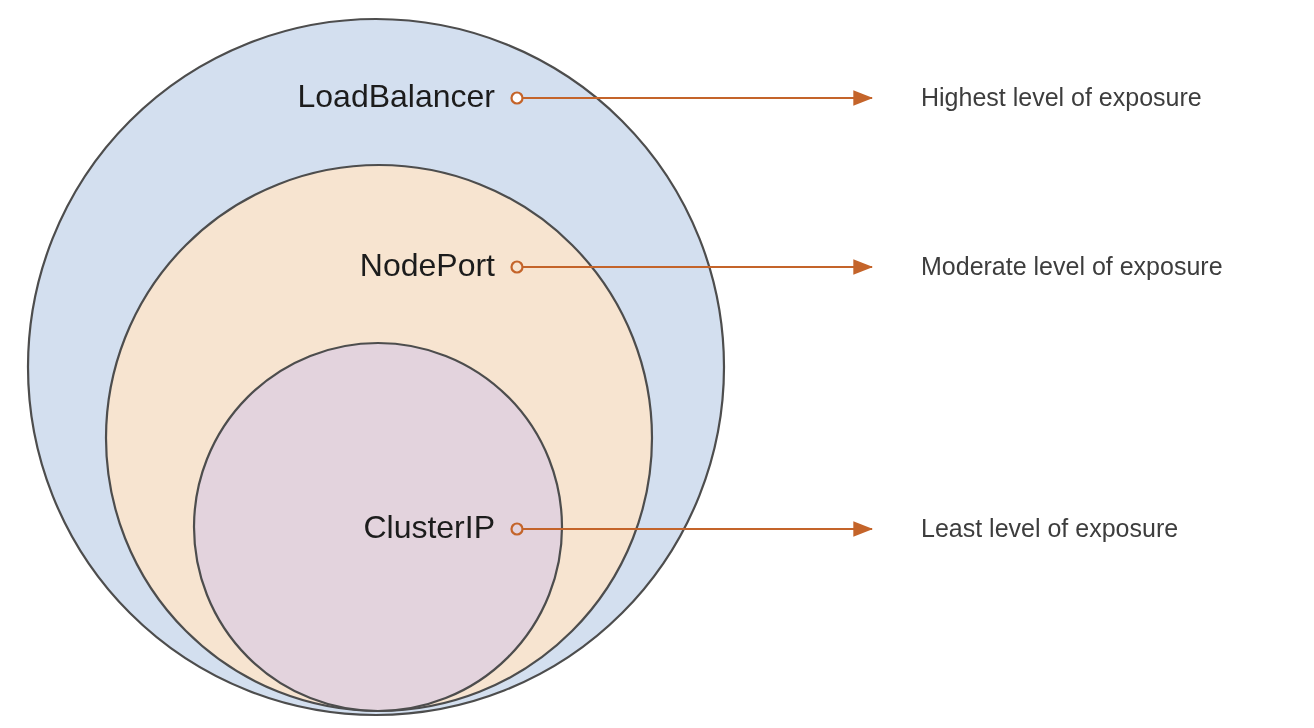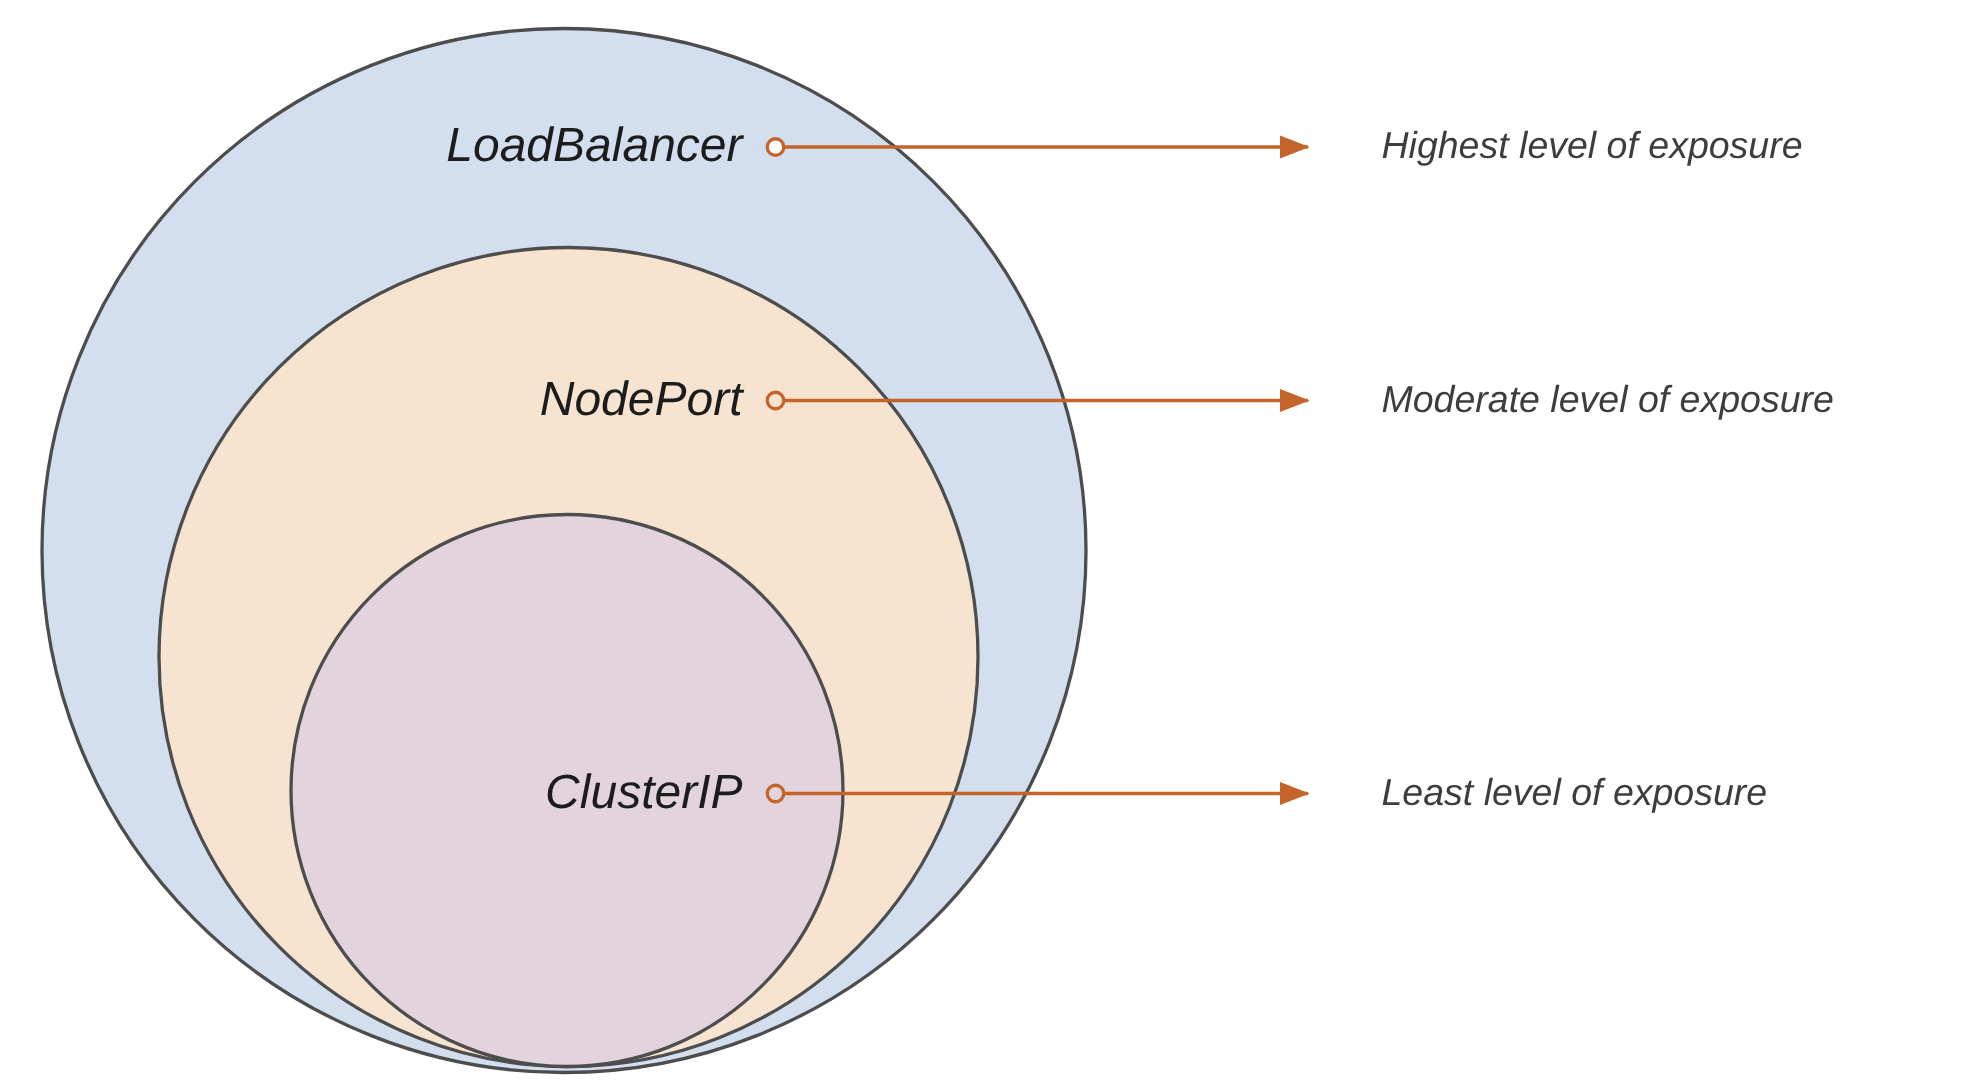--- a/index.html
+++ b/index.html
@@ -11,21 +11,20 @@
     width: 1314px;
     height: 728px;
     overflow: hidden;
     font-family: "Liberation Sans", sans-serif;
   }
   #diagram-root {
     position: relative;
     width: 1080px;
     height: 728px;
     background: #ffffff;
-    font-style: italic;
   }
   #venn-svg {
     position: absolute;
     left: 0;
     top: 0;
     width: 1314px;
     height: 728px;
     display: block;
   }
   .circle-label {

